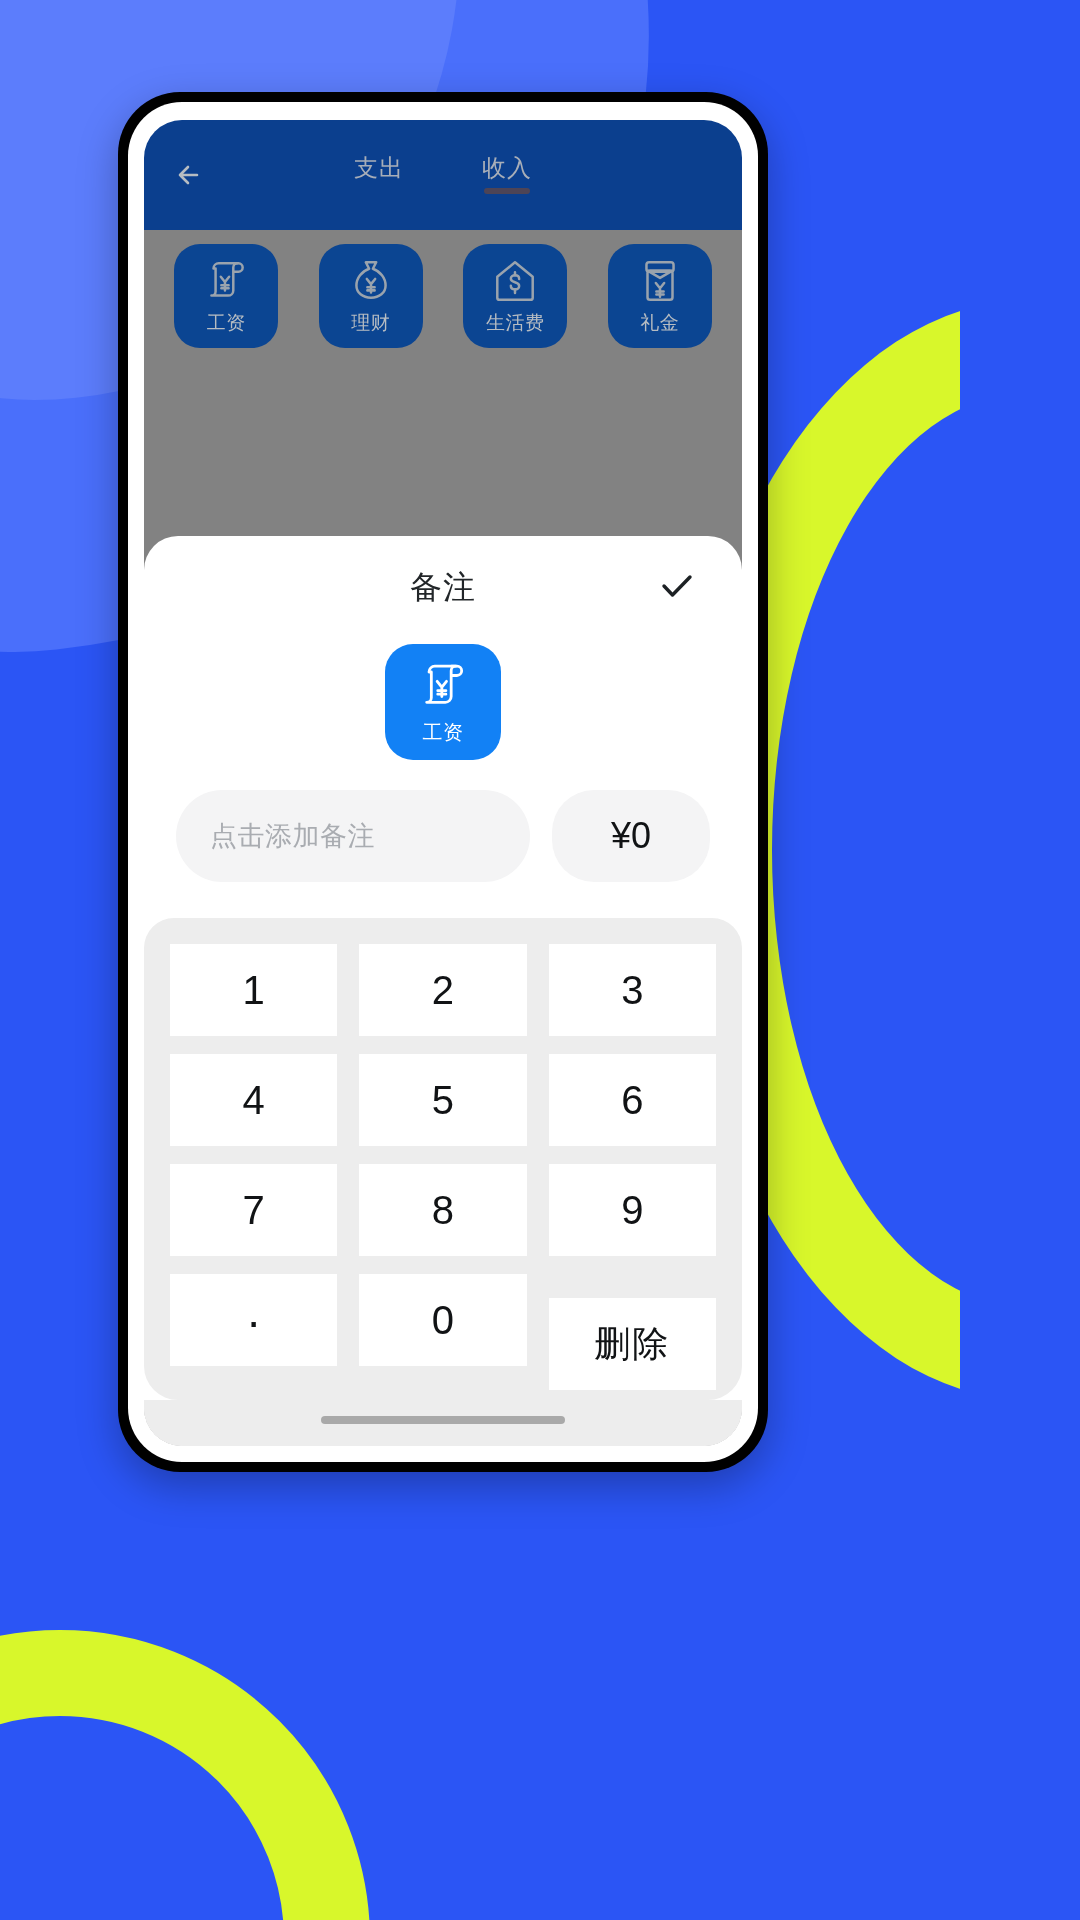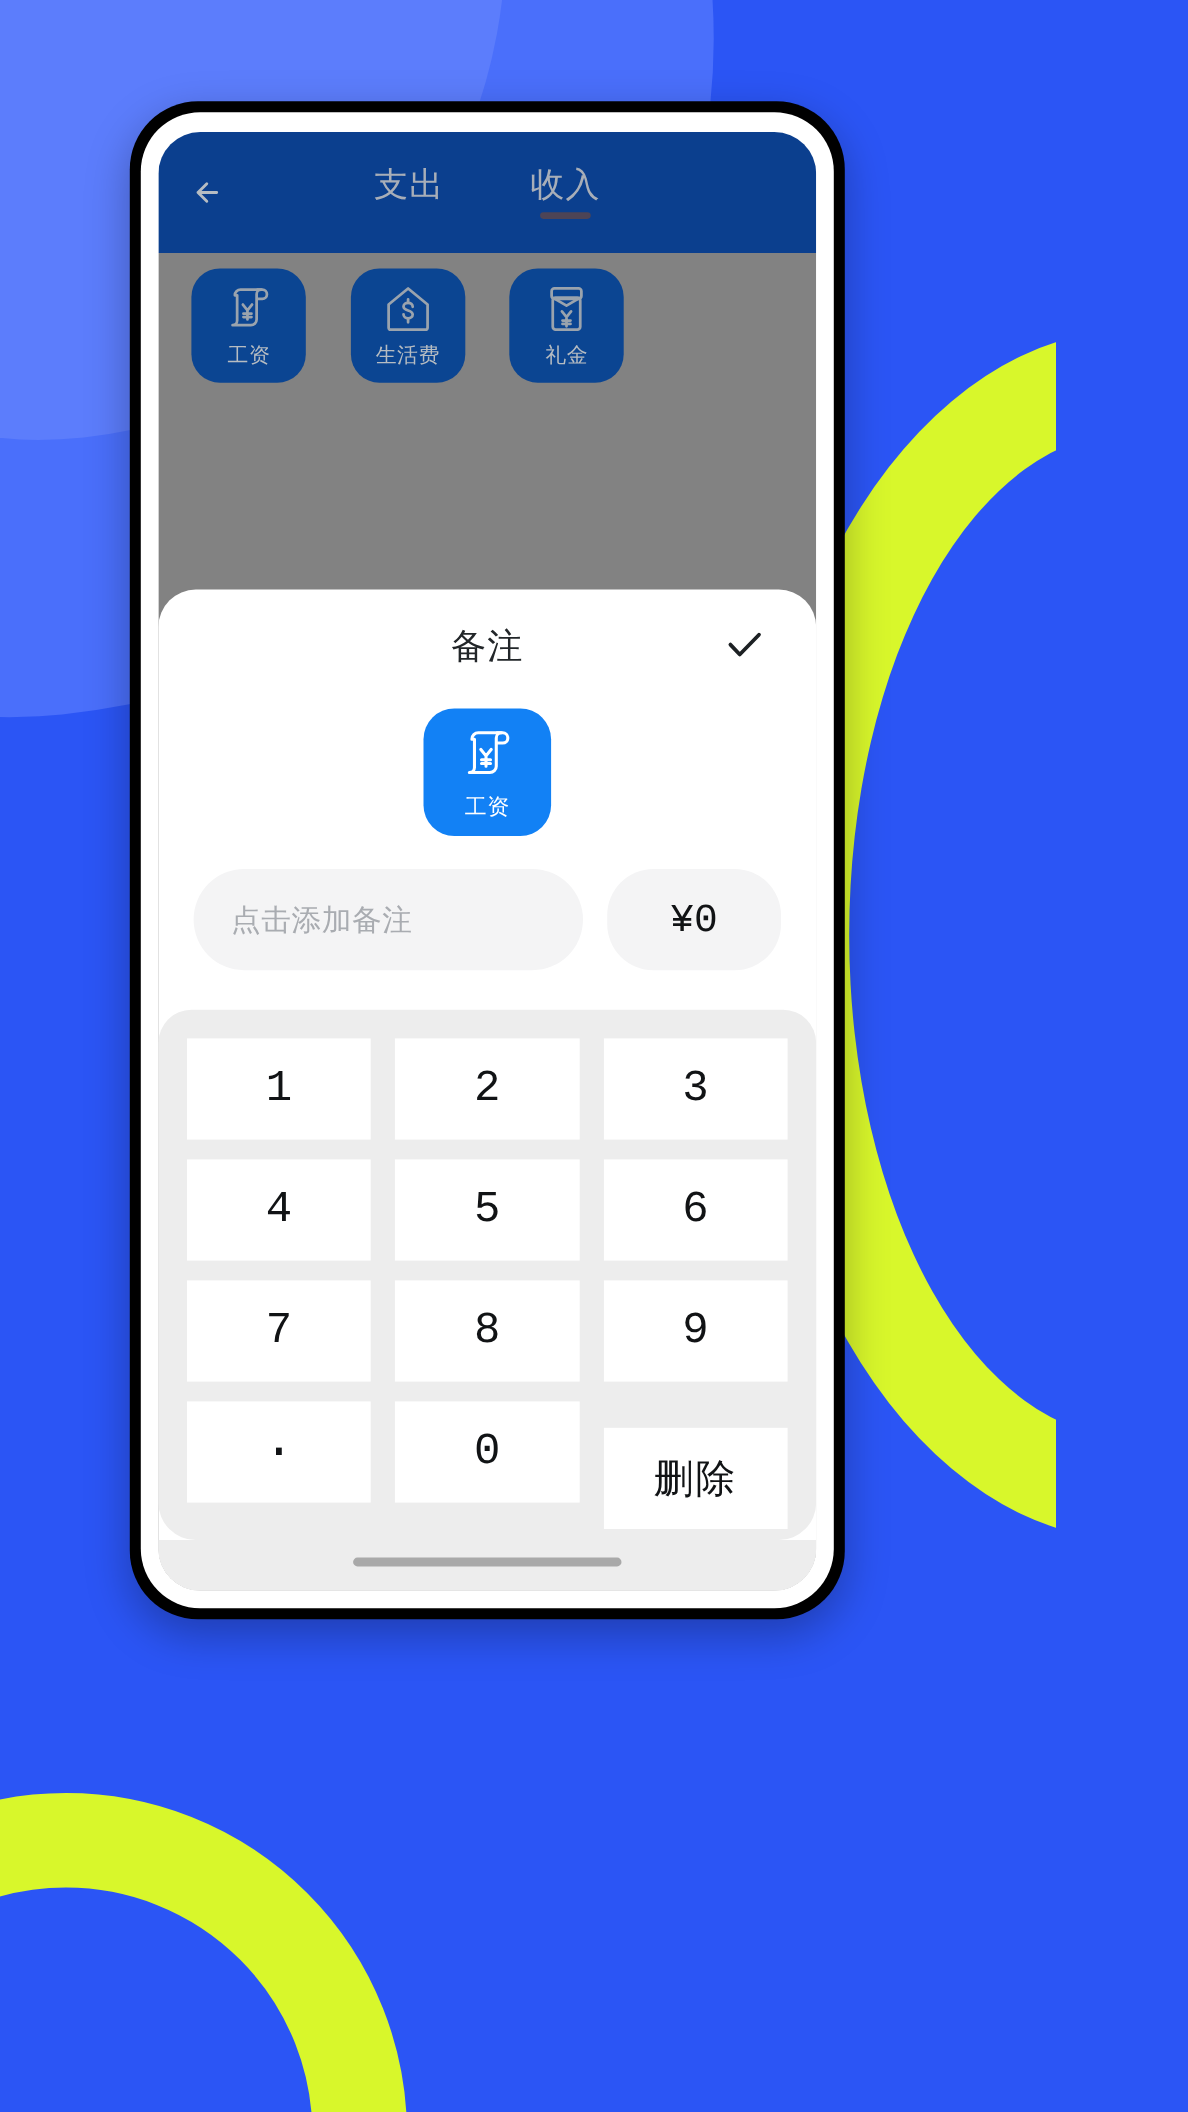--- a/index.html
+++ b/index.html
@@ -105,21 +105,21 @@
     position: absolute;
     left: 0; right: 0; top: 0; bottom: 0;
     display: flex;
     align-items: center;
     justify-content: center;
     gap: 78px;
     padding-bottom: 4px;
   }
   .tab {
     position: relative;
-    font-size: 31px;
+    font-size: 24px;
     color: #a8aeb8;
     letter-spacing: 1px;
     padding-bottom: 10px;
   }
   .tab .underline {
     position: absolute;
     left: 50%; bottom: 0;
     transform: translateX(-50%);
     width: 46px; height: 6px;
     border-radius: 3px;
@@ -164,21 +164,20 @@
 
   
   .sheet {
     position: absolute;
     left: 0; right: 0; bottom: 0;
     background: #ffffff;
     border-radius: 34px 34px 0 0;
     display: flex;
     flex-direction: column;
     z-index: 5;
-    font-family: Liberation Mono, monospace;
   }
   .sheet-head {
     position: relative;
     height: 104px;
     display: flex;
     align-items: center;
     justify-content: center;
   }
   .sheet-title {
     font-size: 32px;
@@ -327,20 +326,31 @@
                   <svg width="50" height="50" viewBox="0 0 48 48" fill="none">
                     <path d="M12 12a5 5 0 0 1 5-5h18a4 4 0 0 0-4 4v22a5 5 0 0 1-5 5H10a4 4 0 0 0 4-4V12z" stroke="#9aa3ad" stroke-width="2.4" stroke-linejoin="round"></path>
                     <path d="M31 7h5a4 4 0 0 1 0 8h-5" stroke="#9aa3ad" stroke-width="2.4" stroke-linejoin="round"></path>
                     <path d="M19 20l4 5 4-5M23 25v8M19.5 28h7M19.5 31h7" stroke="#9aa3ad" stroke-width="2.4" stroke-linecap="round"></path>
                   </svg>
                 </span>
                 <span class="cat-label">工资</span>
               </div>
             </div>
 
+            <div class="cat-cell">
+              <div class="cat-tile">
+                <span>
+                  <svg width="50" height="50" viewBox="0 0 48 48" fill="none">
+                    <path d="M19 6h10l-3.2 6.2c7 2.4 12.2 8.8 12.2 16.1C38 35.3 32 40 24 40S10 35.3 10 28.3c0-7.3 5.2-13.7 12.2-16.1L19 6z" stroke="#9aa3ad" stroke-width="2.4" stroke-linejoin="round"></path>
+                    <path d="M20 22l4 5 4-5M24 27v8M20.5 30h7M20.5 33h7" stroke="#9aa3ad" stroke-width="2.4" stroke-linecap="round"></path>
+                  </svg>
+                </span>
+                <span class="cat-label">理财</span>
+              </div>
+            </div>
 
             <div class="cat-cell">
               <div class="cat-tile">
                 <span>
                   <svg width="50" height="50" viewBox="0 0 48 48" fill="none">
                     <path d="M24 6L7 20v20a2 2 0 0 0 2 2h30a2 2 0 0 0 2-2V20L24 6z" stroke="#9aa3ad" stroke-width="2.4" stroke-linejoin="round"></path>
                     <path d="M28 22c0-2.2-1.8-3.5-4-3.5s-4 1.3-4 3.3c0 4.4 8 2.4 8 6.9 0 2-1.8 3.3-4 3.3s-4-1.3-4-3.5" stroke="#9aa3ad" stroke-width="2.4" stroke-linecap="round"></path>
                     <path d="M24 15.5v3M24 32v3.5" stroke="#9aa3ad" stroke-width="2.4" stroke-linecap="round"></path>
                   </svg>
                 </span>

